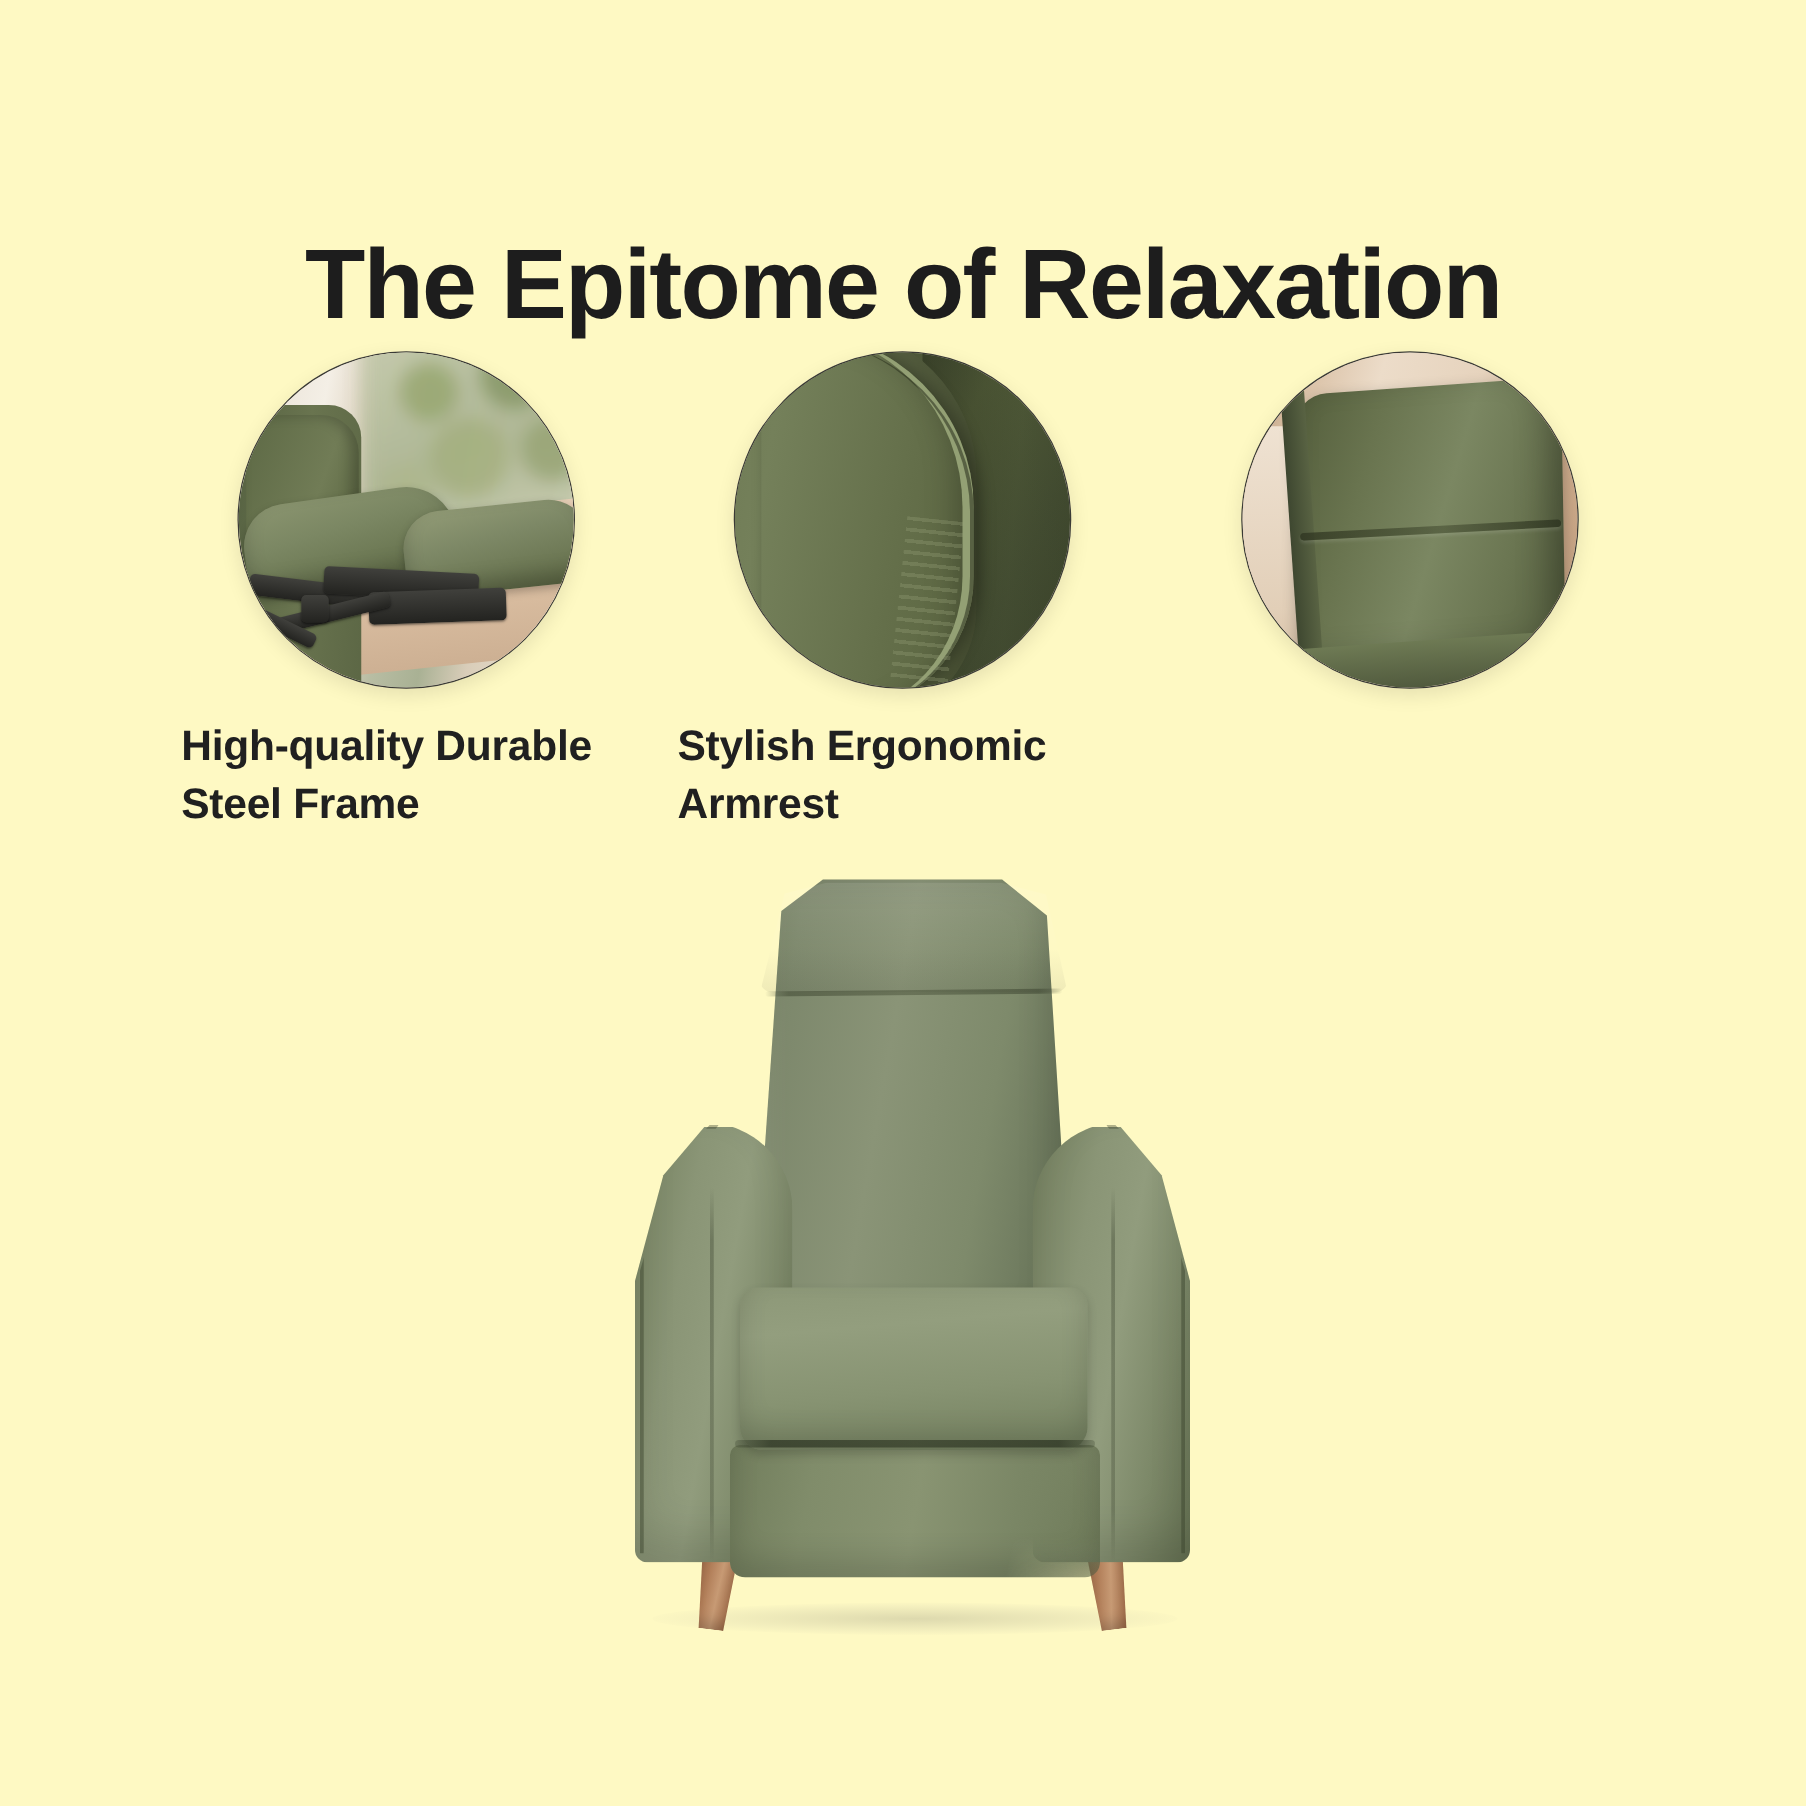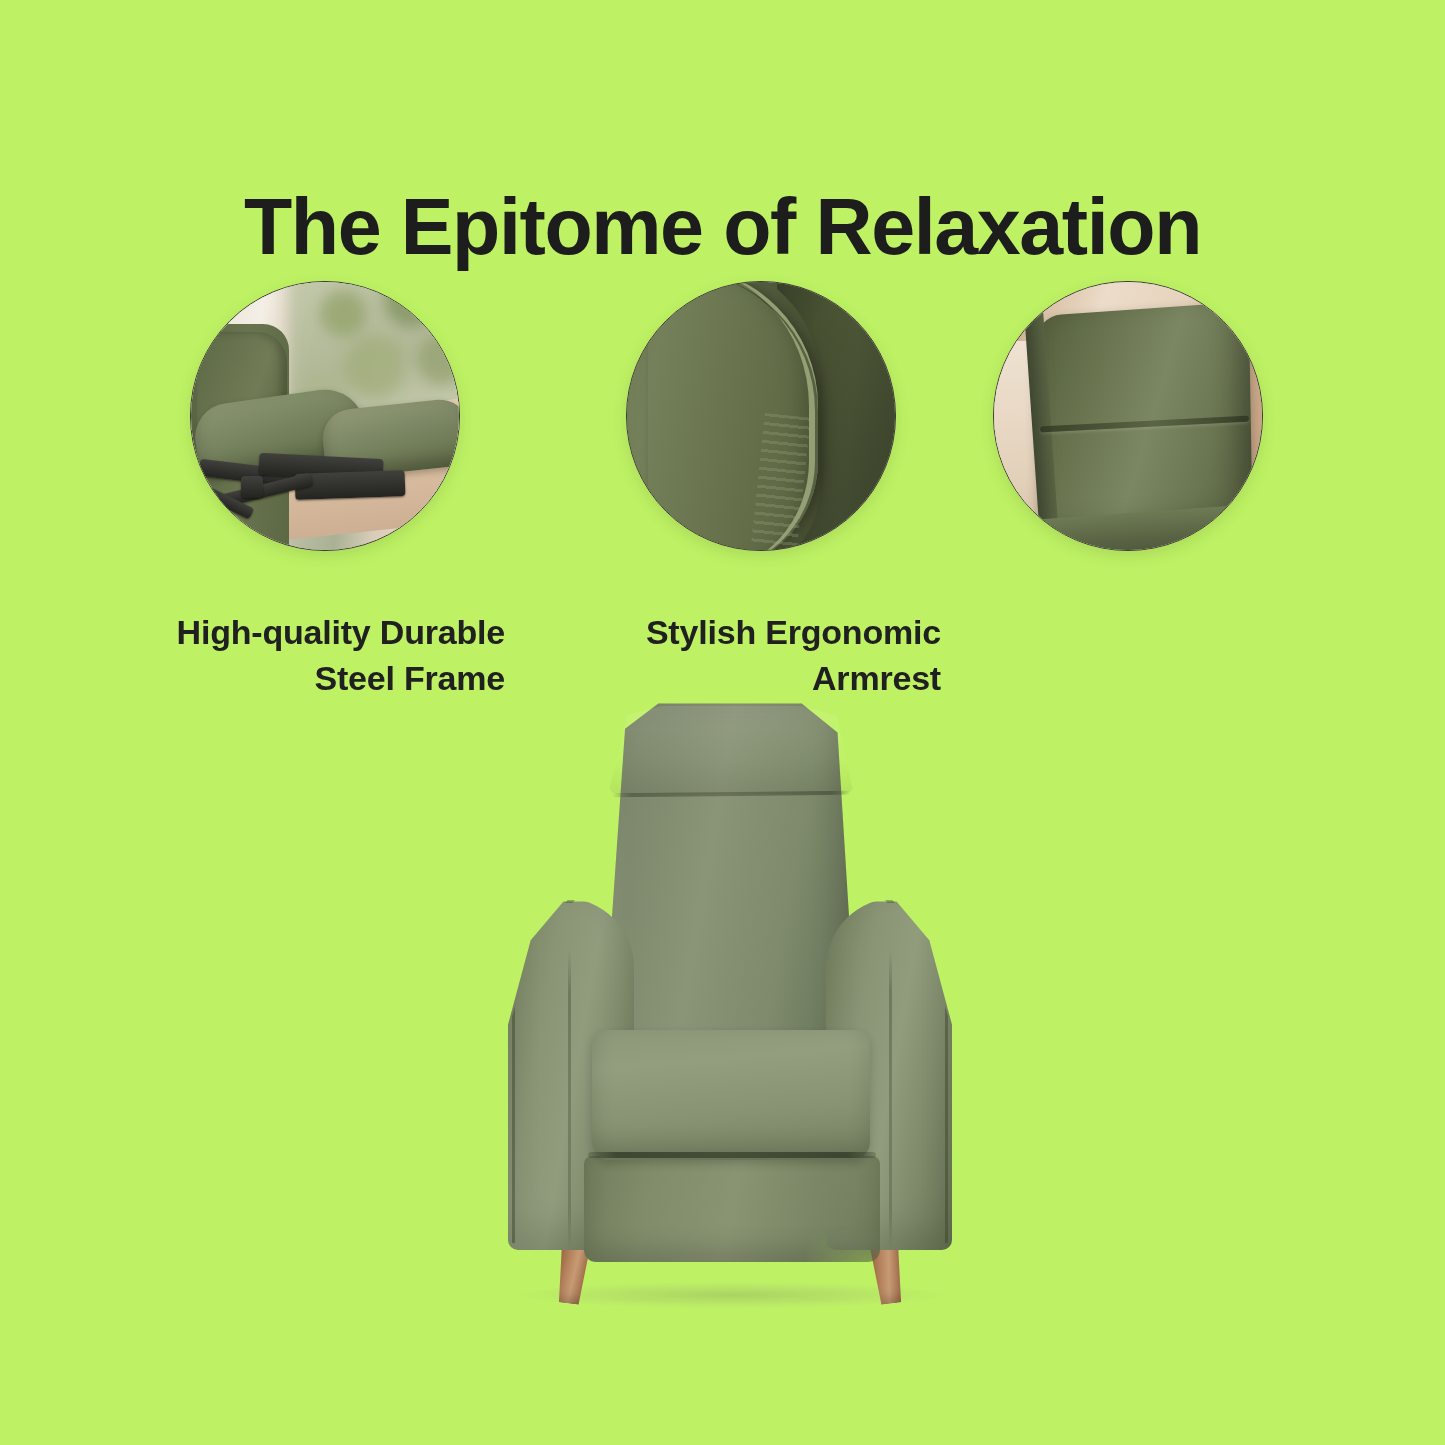--- a/index.html
+++ b/index.html
@@ -13,21 +13,21 @@
     font-family: "Liberation Sans", sans-serif;
     overflow: hidden;
     position: relative;
   }
 
   .canvas {
     position: absolute;
     inset: 0;
     width: 1445px;
     height: 1445px;
-    background: #bef264;
+    background: #fef9c3;
   }
 
   
   .headline {
     position: absolute;
     top: 128px;
     left: 0;
     width: 1445px;
     text-align: center;
     font-size: 79px;
@@ -45,21 +45,21 @@
     left: 0;
     width: 1445px;
     height: 420px;
   }
   .feature {
     position: absolute;
     top: 0;
     width: 360px;
   }
   .feature-1 { left: 145px; }
-  .feature-2 { left: 581px; }
+  .feature-2 { left: 542px; }
   .feature-3 { left: 948px; }
 
   .thumb {
     position: relative;
     width: 268px;
     height: 268px;
     margin: 0 auto;
     border-radius: 50%;
     overflow: hidden;
     border: 1.5px solid #3a3a36;
@@ -214,22 +214,22 @@
   .t3-base {
     position: absolute; left: 10%; bottom: -2%;
     width: 92%; height: 16%;
     background: linear-gradient(180deg, #6e7a54 0%, #4c553a 100%);
     transform: rotate(-4deg);
     border-radius: 10px;
   }
 
   
   .caption {
-    margin-top: 58px;
-    text-align: right;
+    margin-top: 23px;
+    text-align: left;
     font-size: 34px;
     line-height: 46px;
     font-weight: 600;
     letter-spacing: -0.2px;
     color: #202020;
   }
 
   
   .hero {
     position: absolute;

